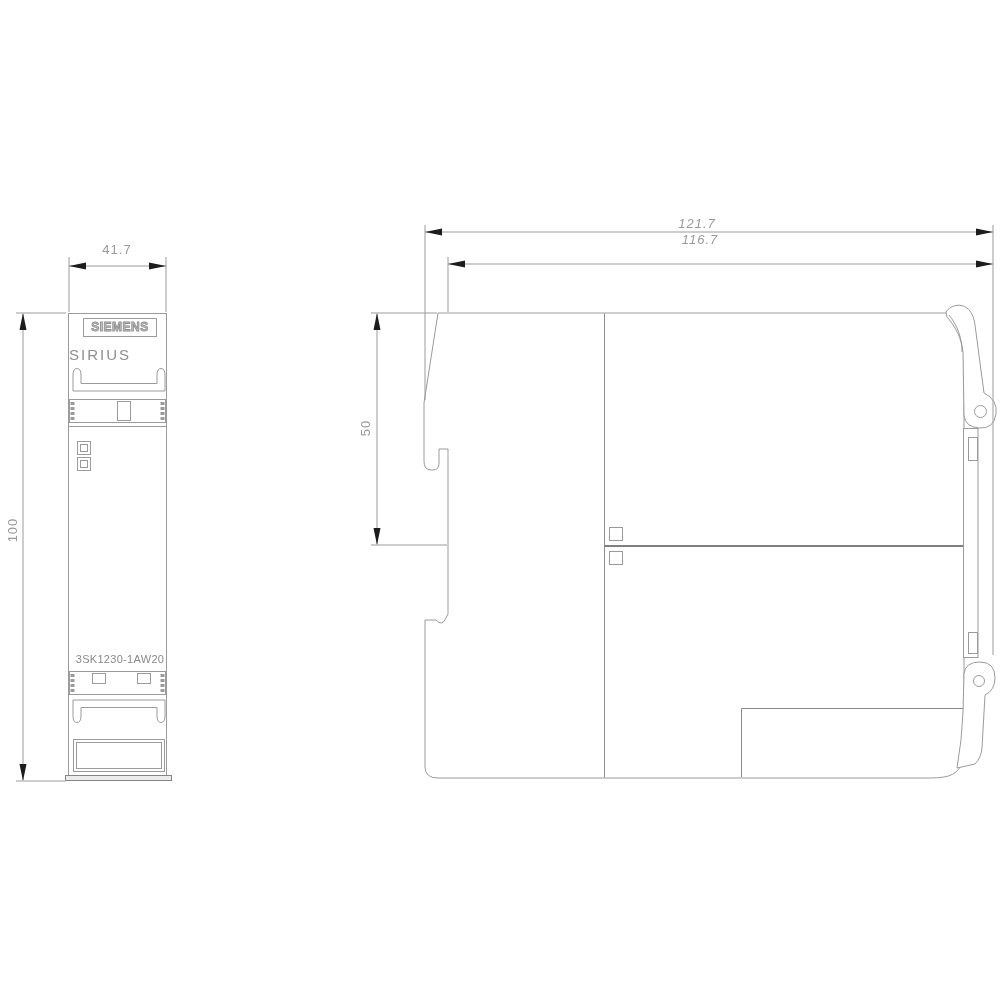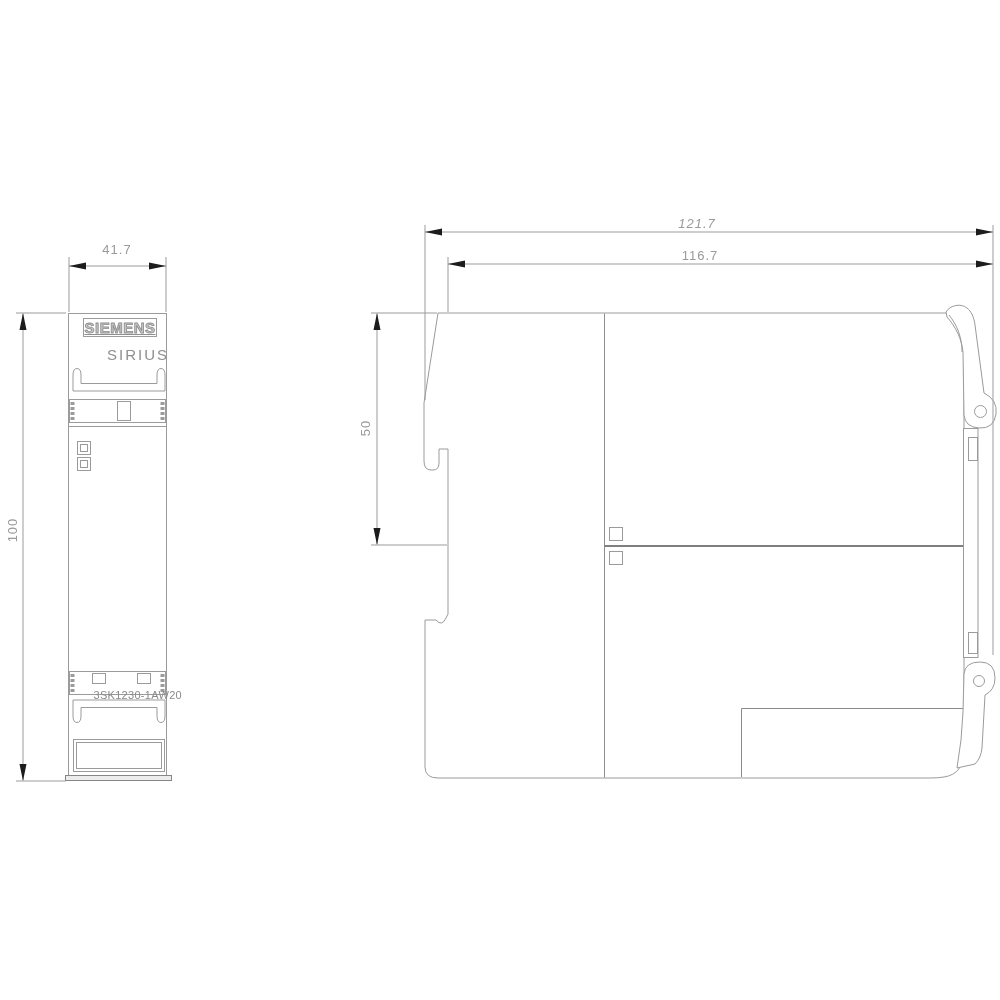--- a/index.html
+++ b/index.html
@@ -6,35 +6,35 @@
   .canvas{
     position:relative;width:1000px;height:1000px;background:#ffffff;
     font-family:"Liberation Sans", sans-serif;overflow:hidden;
   }
   svg.draw{position:absolute;left:0;top:0;}
   .lbl{position:absolute;color:#9a9a9a;text-align:center;letter-spacing:1px;
        font-size:13px;line-height:16px;white-space:nowrap;}
   .lbl.rot{transform:rotate(-90deg);transform-origin:center center;}
   .brand{
     position:absolute;left:84px;top:319px;width:72px;height:17px;
-    text-align:center;line-height:17px;font-size:15px;font-weight:bold;
-    letter-spacing:0.5px;color:#c9c9c9;text-decoration:underline;-webkit-text-stroke:0.9px #8f8f8f;
+    text-align:center;line-height:17px;font-size:12px;font-weight:bold;
+    letter-spacing:0.5px;color:#c9c9c9;-webkit-text-stroke:0.9px #8f8f8f;
   }
   .sirius{
-    position:absolute;left:69px;top:346px;width:100px;text-align:right;
+    position:absolute;left:69px;top:346px;width:100px;text-align:left;
     font-size:15px;letter-spacing:2px;color:#8f8f8f;
   }
   .partnum{
-    position:absolute;left:58px;top:653px;width:124px;text-align:right;
-    font-size:11px;letter-spacing:0.3px;color:#8a8a8a;margin-top:36px;
+    position:absolute;left:58px;top:653px;width:124px;text-align:center;
+    font-size:11px;letter-spacing:0.3px;color:#8a8a8a;
   }
   .d1{left:87px;top:242px;width:60px;}
   .d2{left:-17px;top:522px;width:60px;}
   .d3{left:647px;top:216px;width:100px;font-style:italic;}
-  .d4{left:650px;top:248px;width:100px;}
+  .d4{left:650px;top:232px;width:100px;font-style:italic;}
   .d5{left:336px;top:420px;width:60px;}
 </style>
 </head>
 <body>
 
 <div class="canvas">
 
   <svg class="draw" width="1000" height="1000" viewBox="0 0 1000 1000">
 
     <g stroke="#9b9b9b" fill="none" stroke-width="1">

